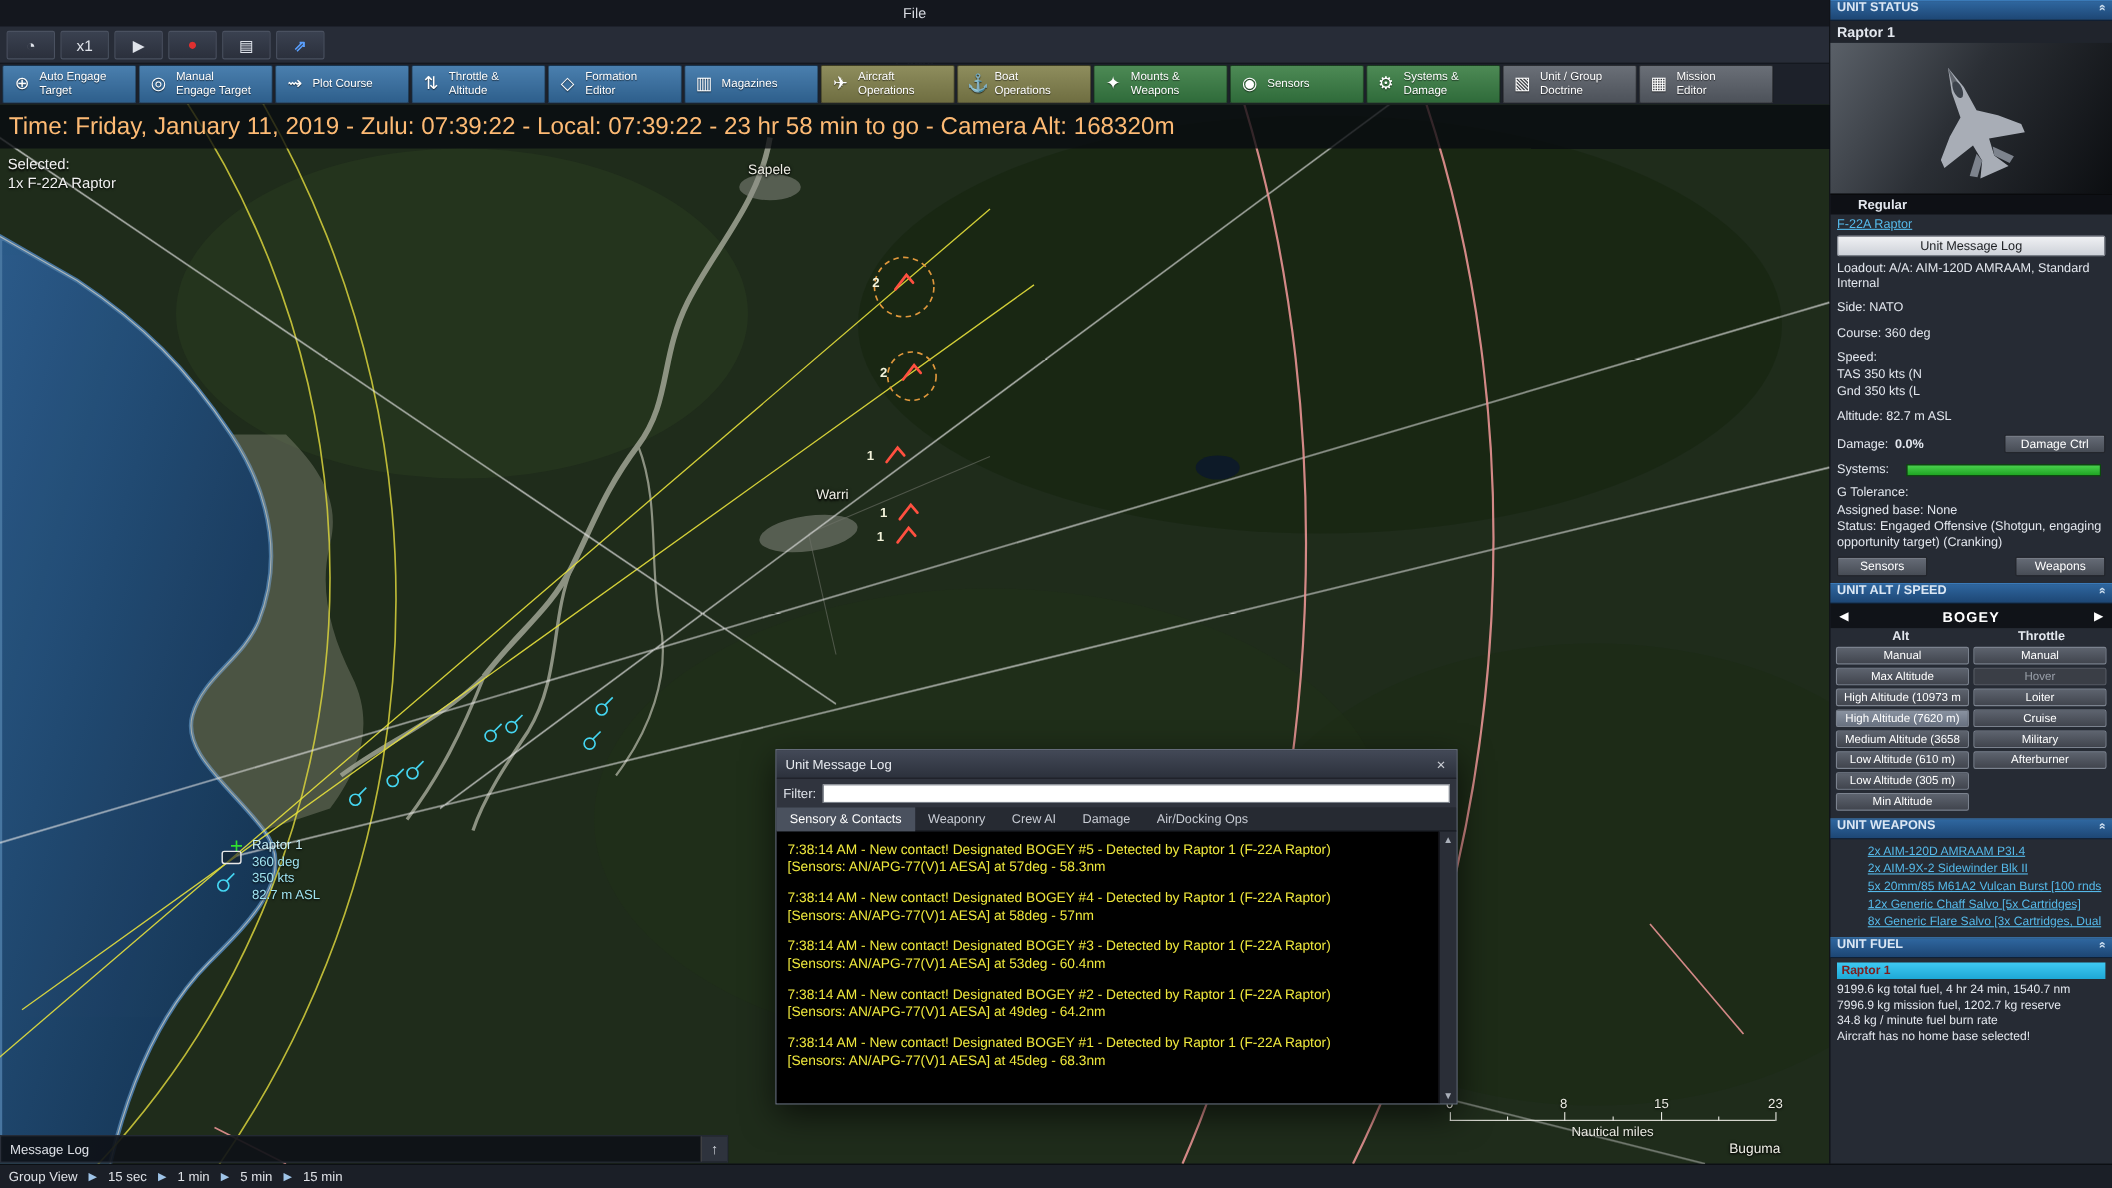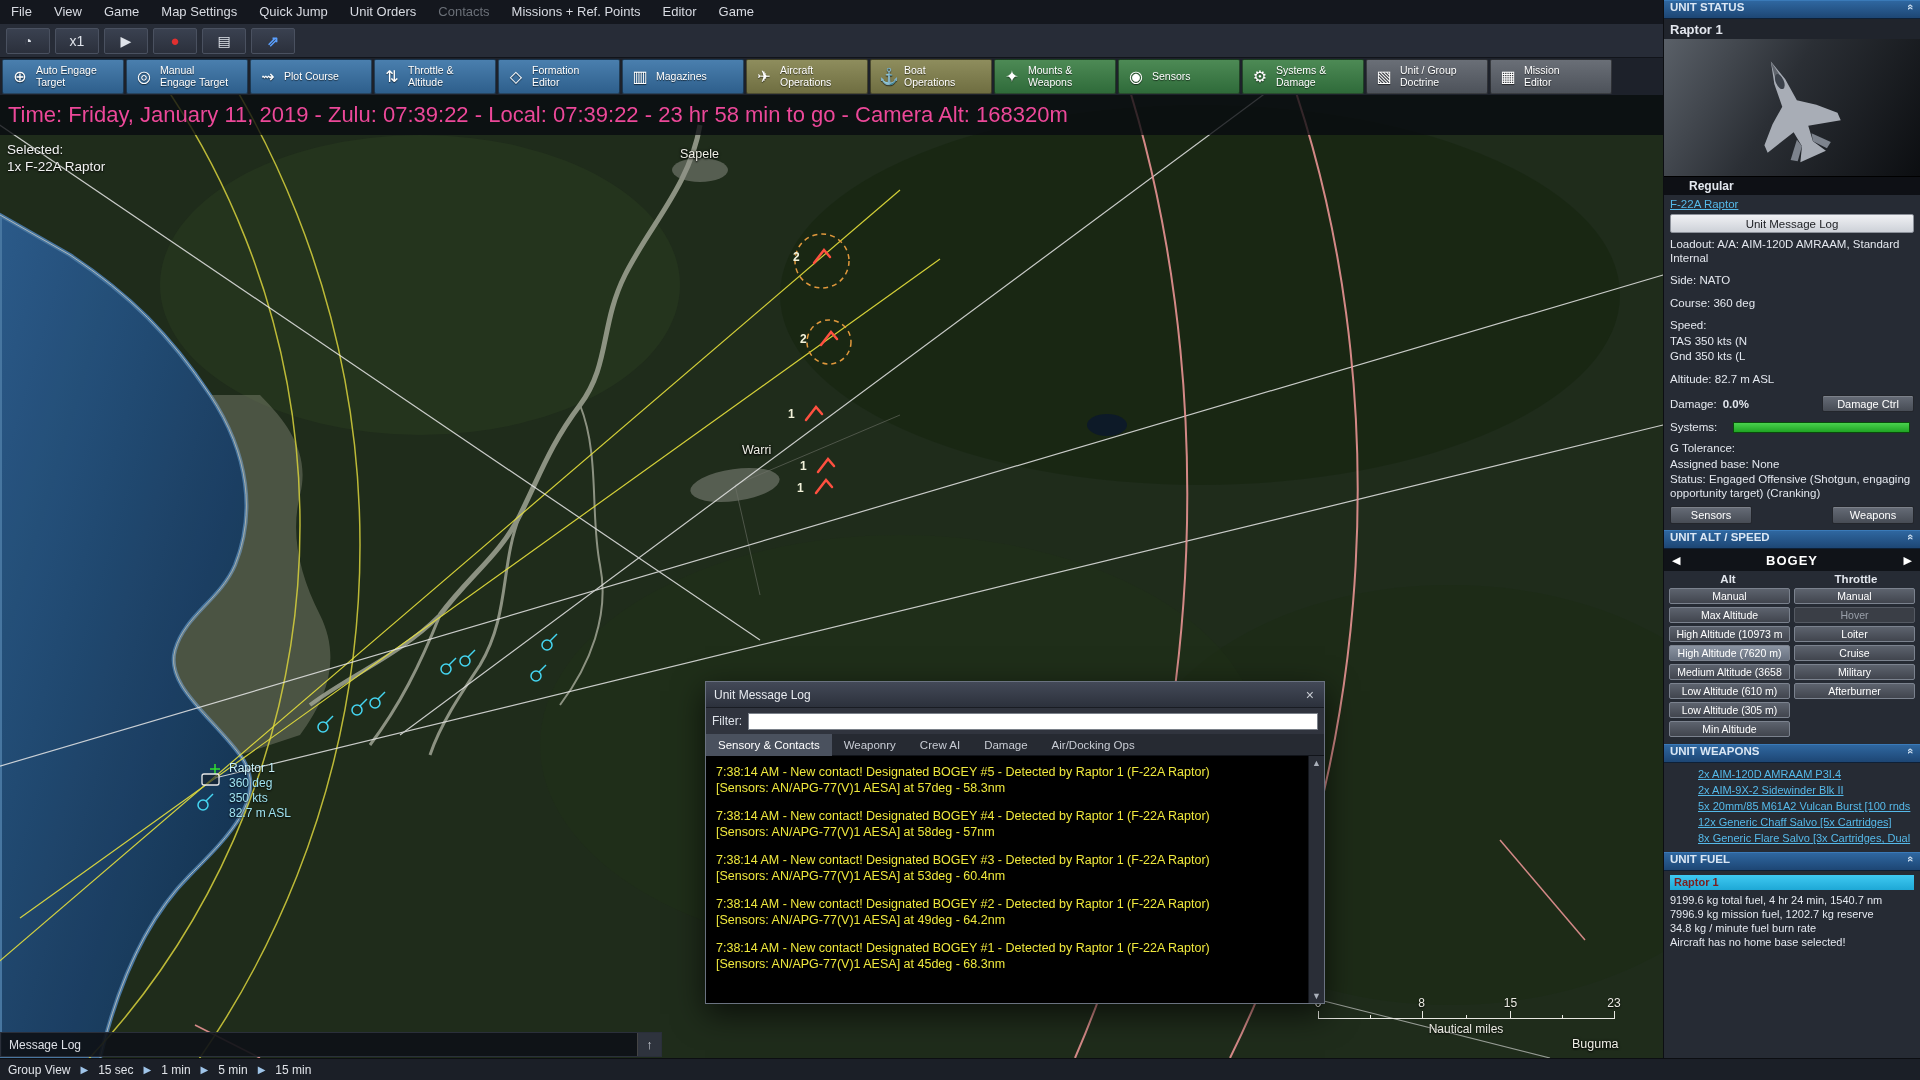--- a/index.html
+++ b/index.html
@@ -1,21 +1,21 @@
 <!DOCTYPE html>
 <html><head>
 <meta charset="utf-8">
 <style>
   * { box-sizing: border-box; margin: 0; padding: 0; }
   body { background:#000; font-family:"Liberation Sans", sans-serif; }
   #app { position:relative; width:1920px; height:1080px; overflow:hidden; background:#10131a; }
 
   
   #menubar { position:absolute; top:0; left:0; width:1663px; height:24px; background:#14171e;
-    display:flex; align-items:center; color:#d8dbe2; font-size:13px; }
+    display:flex; align-items:center; color:#d8dbe2; font-size:13px;flex-direction:column; }
   .menu-item { padding:0 11px; line-height:24px; cursor:default; }
   .menu-item.disabled { color:#6b7078; }
 
   #controlbar { position:absolute; top:24px; left:0; width:1663px; height:34px; background:#272c37;
     display:flex; align-items:center; gap:5px; padding-left:6px; border-bottom:1px solid #11141a; }
   .ctl-btn { min-width:44px; height:26px; background:linear-gradient(#3a4150,#2b303c); border:1px solid #4a5160;
     border-radius:2px; color:#dfe3ea; display:flex; align-items:center; justify-content:center; font-size:14px; }
   .ctl-btn .rec { color:#e03030; font-size:15px; }
   .ctl-btn .jump { color:#5aa0ff; font-weight:bold; }
 
@@ -28,21 +28,21 @@
   .c-blue  { background:linear-gradient(#4a7fae,#2e5f8c); }
   .c-olive { background:linear-gradient(#8e8d5d,#6f6e41); }
   .c-green { background:linear-gradient(#4d8a55,#2f6b3a); }
   .c-gray  { background:linear-gradient(#6a6f77,#4d525a); }
   .tb-lines span { display:block; }
 
   
   #map { position:absolute; top:95px; left:0; width:1663px; height:963px; background:#1f2c1b; overflow:hidden; }
   #map-svg { position:absolute; top:0; left:0; }
   #timebar { position:absolute; top:0; left:0; right:0; height:40px; background:rgba(8,10,16,.78);
-    color:#ec4899; font-size:22px; line-height:40px; padding-left:8px; white-space:nowrap; }
+    color:#fdba74; font-size:22px; line-height:40px; padding-left:8px; white-space:nowrap; }
   #selected-block { position:absolute; top:46px; left:7px; color:#f2f2f2; font-size:13.5px; line-height:17px;
     text-shadow:0 1px 2px #000; }
   .map-label { position:absolute; color:#efefe6; font-size:12.5px; text-shadow:0 1px 2px #000,0 0 3px #000; }
   #unit-label { position:absolute; left:229px; top:666px; color:#9fe2f0; font-size:12px; line-height:15px;
     text-shadow:0 1px 2px #000; }
   #unit-label .uname { color:#c9f3fb; }
 
   #scalebar { position:absolute; left:1318px; top:901px; width:296px; color:#eaeae2; font-size:12px;
     text-shadow:0 1px 2px #000; }
   .sb-nums { position:relative; height:15px; }

